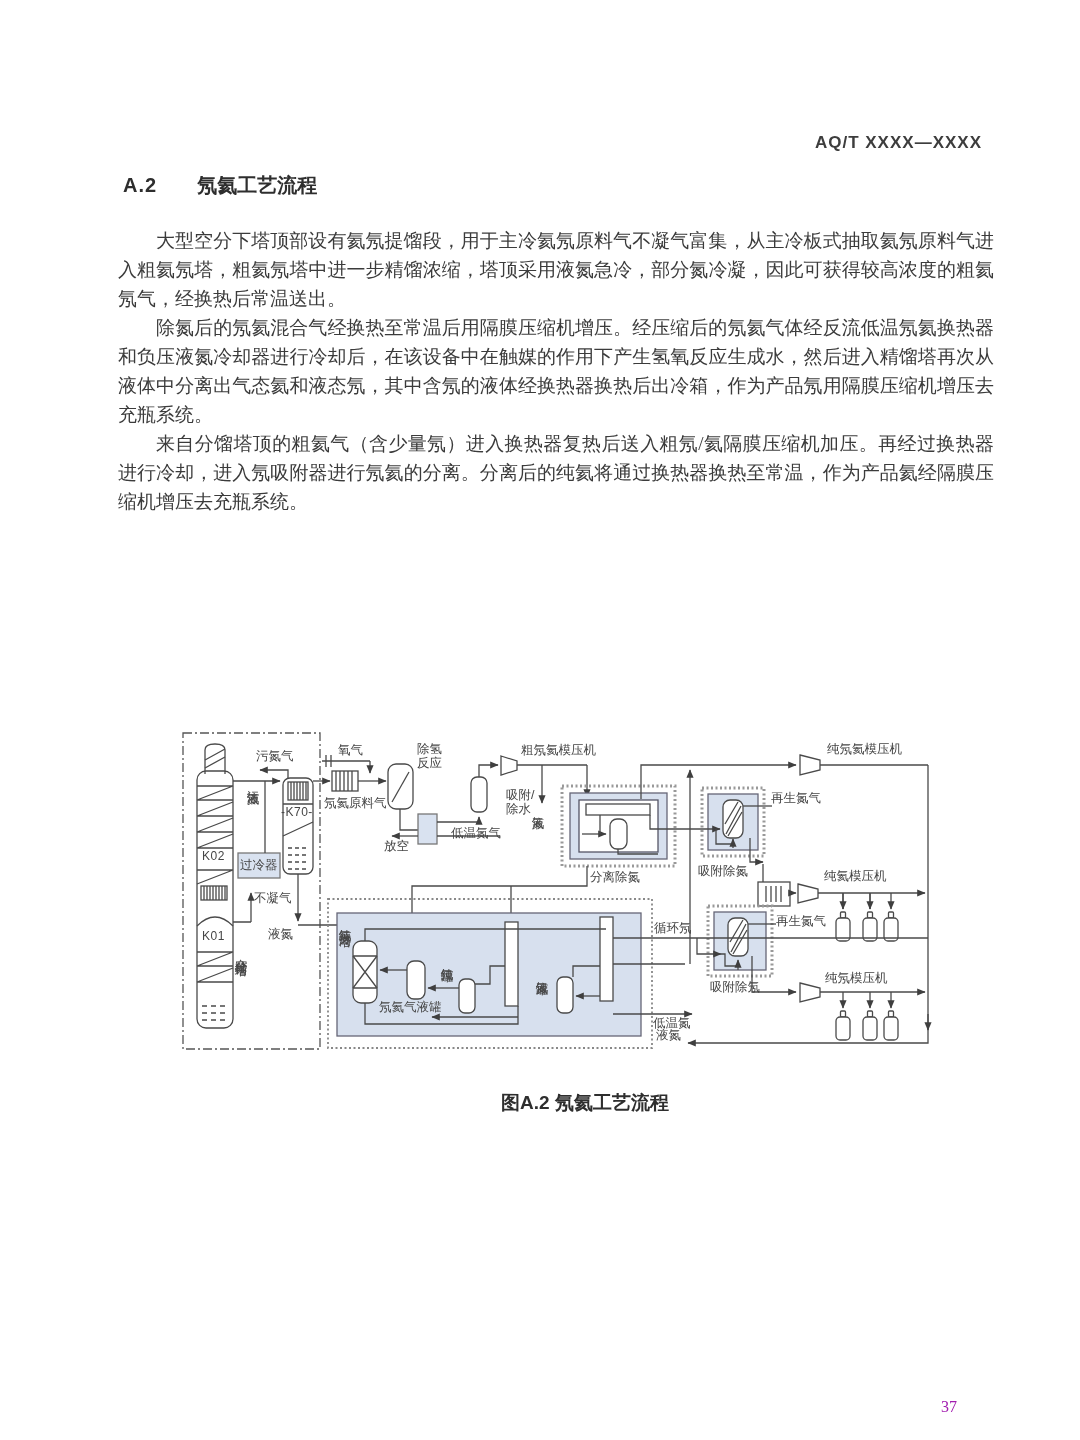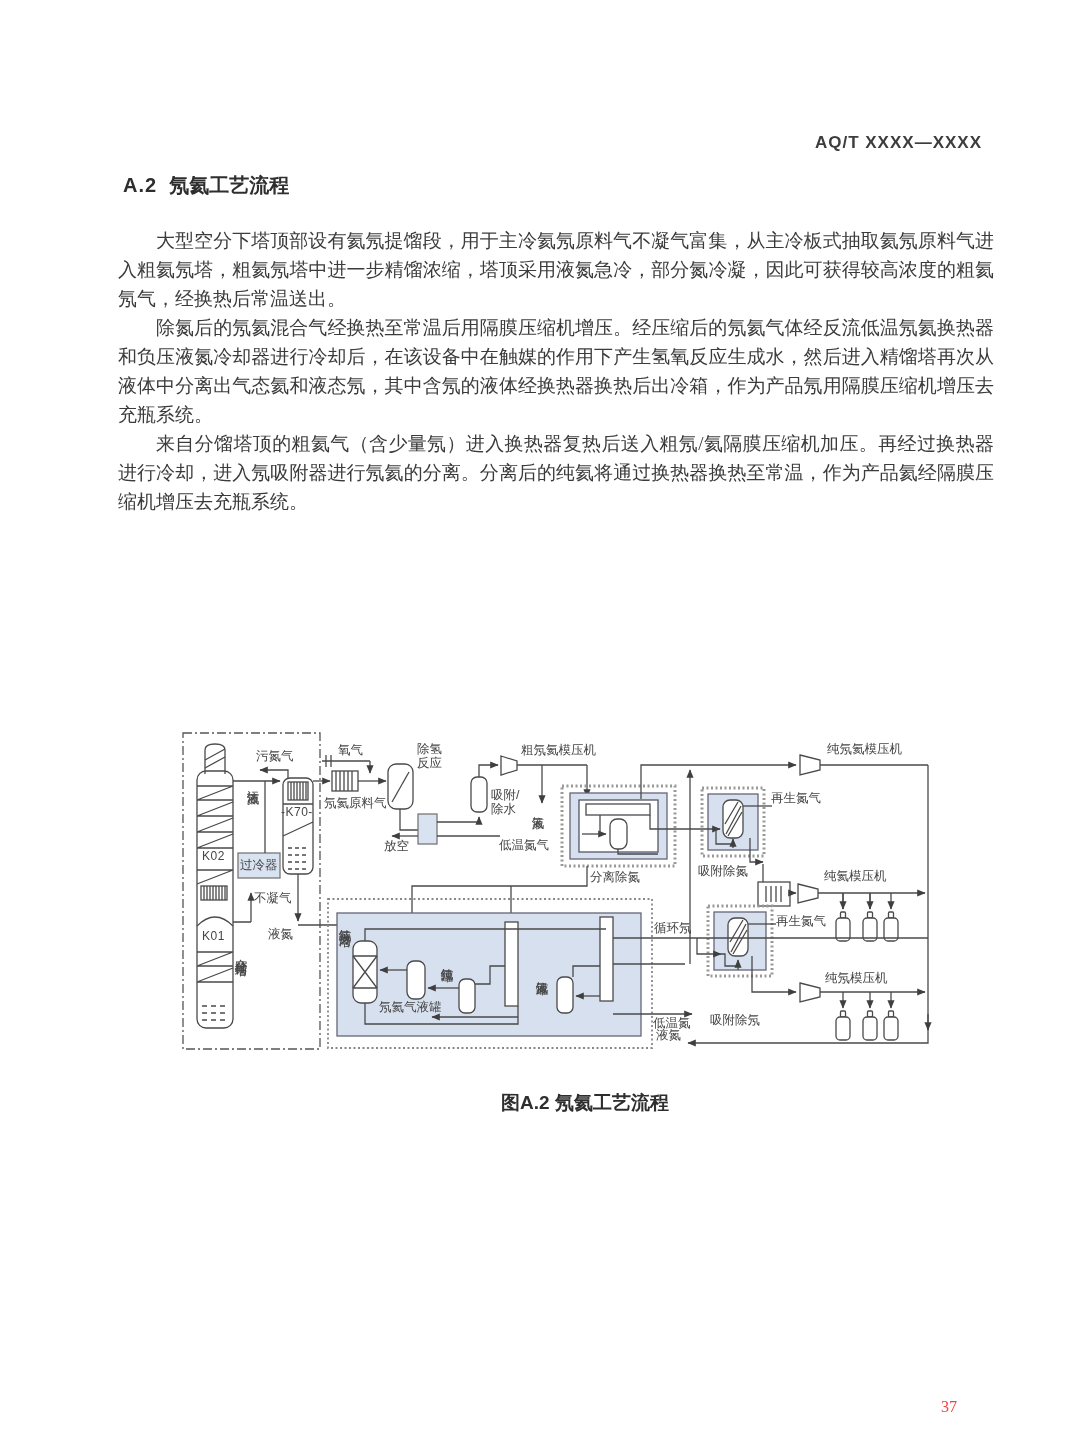--- a/index.html
+++ b/index.html
@@ -2,37 +2,37 @@
 <html lang="zh"><head>
 <meta charset="utf-8">
 <style>
   html,body{margin:0;padding:0;background:#e8e8e8;}
   .page{position:relative;width:1080px;height:1440px;background:#ffffff;margin:0 auto;overflow:hidden;
         font-family:"Liberation Sans",sans-serif;color:#3a3a3a;}
   .doc-code{position:absolute;top:133px;right:98px;font-size:17px;letter-spacing:1px;color:#3d3d3d;
         font-family:"Liberation Sans",sans-serif;font-weight:600;}
   .heading{position:absolute;left:123px;top:172px;font-size:20px;font-weight:bold;color:#2e2e2e;
         font-family:"Liberation Sans",sans-serif;}
-  .heading .num{margin-right:12px;letter-spacing:1px;}
+  .heading .num{margin-right:40px;letter-spacing:1px;}
   .body-text{position:absolute;left:118px;top:226px;width:876px;
         font-family:"Liberation Serif","DejaVu Serif",serif;
         font-size:19px;line-height:29px;color:#3b3b3b;text-align:justify;}
   .body-text p{margin:0;text-indent:2em;}
   .figure{position:absolute;left:180px;top:726px;width:780px;height:350px;}
   .figure svg{position:absolute;left:0;top:0;}
   .dl{position:absolute;font-size:12.5px;line-height:1.12;color:#454545;white-space:nowrap;
       font-family:"Liberation Sans",sans-serif;}
   .dl.wrap{white-space:normal;word-break:break-all;}
   .dlv{position:absolute;font-size:12.5px;line-height:1.12;color:#454545;
       writing-mode:vertical-rl;text-orientation:upright;letter-spacing:1.5px;
       font-family:"Liberation Sans",sans-serif;}
   .dl.tag{font-size:12px;letter-spacing:0.5px;}
   .caption{position:absolute;left:0;right:0;top:1090px;text-align:center;font-size:19px;font-weight:bold;
       color:#2e2e2e;transform:translateX(45px);font-family:"Liberation Sans",sans-serif;}
-  .page-num{position:absolute;left:941px;top:1398px;font-size:16px;color:#ef4444;
+  .page-num{position:absolute;left:941px;top:1398px;font-size:16px;color:#a21caf;
       font-family:"Liberation Serif","DejaVu Serif",serif;}
 </style>
 </head>
 <body>
 
 <div class="page">
 
   <div class="doc-code">AQ/T XXXX—XXXX</div>
 
   <div class="heading">
@@ -214,31 +214,31 @@
     <div class="dl tag" style="left:22px;top:124px;">K02</div>
     <div class="dl tag" style="left:22px;top:204px;">K01</div>
     <div class="dl" style="left:60px;top:132px;">过冷器</div>
     <div class="dl" style="left:74px;top:165px;">不凝气</div>
     <div class="dl" style="left:88px;top:201px;">液氮</div>
     <div class="dlv" style="left:54px;top:222px;">空分精馏塔</div>
     <div class="dl" style="left:158px;top:17px;">氧气</div>
     <div class="dl" style="left:144px;top:70px;">氖氦原料气</div>
     <div class="dl wrap" style="left:237px;top:16px;width:30px;">除氢反应</div>
     <div class="dl" style="left:204px;top:113px;">放空</div>
-    <div class="dl" style="left:271px;top:112px;margin-left:48px;">低温氮气</div>
-    <div class="dl wrap" style="left:311px;top:62px;width:38px;">吸附/除水</div>
+    <div class="dl" style="left:271px;top:100px;">低温氮气</div>
+    <div class="dl wrap" style="left:326px;top:62px;width:38px;">吸附/除水</div>
     <div class="dl" style="left:341px;top:17px;">粗氖氦模压机</div>
     <div class="dlv" style="left:351px;top:80px;">液氮</div>
     <div class="dl" style="left:410px;top:144px;">分离除氮</div>
     <div class="dl" style="left:518px;top:138px;">吸附除氮</div>
     <div class="dl" style="left:591px;top:65px;">再生氮气</div>
     <div class="dl" style="left:647px;top:16px;">纯氖氦模压机</div>
     <div class="dl" style="left:644px;top:143px;">纯氦模压机</div>
     <div class="dl" style="left:596px;top:188px;">再生氮气</div>
-    <div class="dl" style="left:530px;top:254px;margin-top:33px;">吸附除氖</div>
+    <div class="dl" style="left:530px;top:254px;">吸附除氖</div>
     <div class="dl" style="left:645px;top:245px;">纯氖模压机</div>
     <div class="dlv" style="left:158px;top:193px;">纯氖分离塔</div>
     <div class="dl" style="left:199px;top:274px;">氖氦气液罐</div>
     <div class="dlv" style="left:260px;top:232px;">纯氖罐</div>
     <div class="dlv" style="left:355px;top:245px;">液氮罐</div>
     <div class="dl" style="left:474px;top:196px;font-family:Liberation Mono, monospace;">循环氖</div>
     <div class="dl" style="left:473px;top:290px;">低温氮</div>
     <div class="dl" style="left:476px;top:302px;">液氮</div>
   </div>
 

